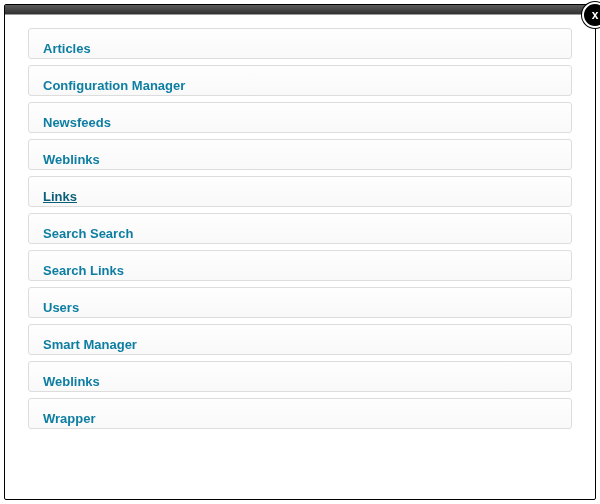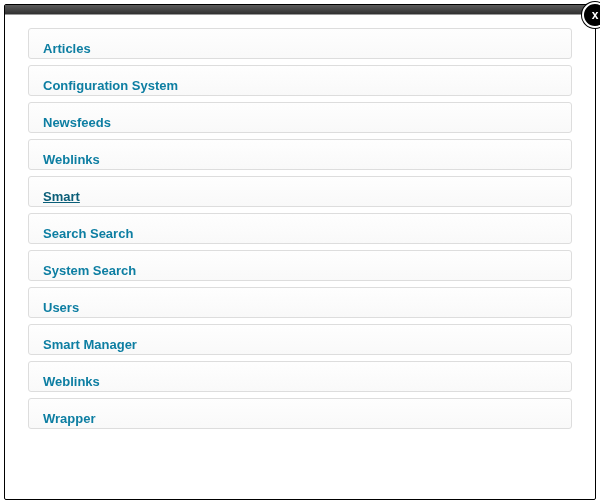--- a/index.html
+++ b/index.html
@@ -82,23 +82,23 @@
 <body>
 
 <div class="outer-border"></div>
 <div class="topbar"></div>
 <div class="close-btn">
   <span>x</span>
 </div>
 
 <div class="content" id="menu-list">
     <div class="item"><span class="label">Articles</span></div>
-    <div class="item"><span class="label">Configuration System</span></div>
+    <div class="item"><span class="label">Configuration Manager</span></div>
     <div class="item"><span class="label">Newsfeeds</span></div>
     <div class="item"><span class="label">Weblinks</span></div>
-    <div class="item hovered"><span class="label">Smart</span></div>
+    <div class="item hovered"><span class="label">Links</span></div>
     <div class="item"><span class="label">Search Search</span></div>
-    <div class="item"><span class="label">System Search</span></div>
+    <div class="item"><span class="label">Search Links</span></div>
     <div class="item"><span class="label">Users</span></div>
     <div class="item"><span class="label">Smart Manager</span></div>
     <div class="item"><span class="label">Weblinks</span></div>
     <div class="item"><span class="label">Wrapper</span></div>
   </div>
 
 </body></html>

